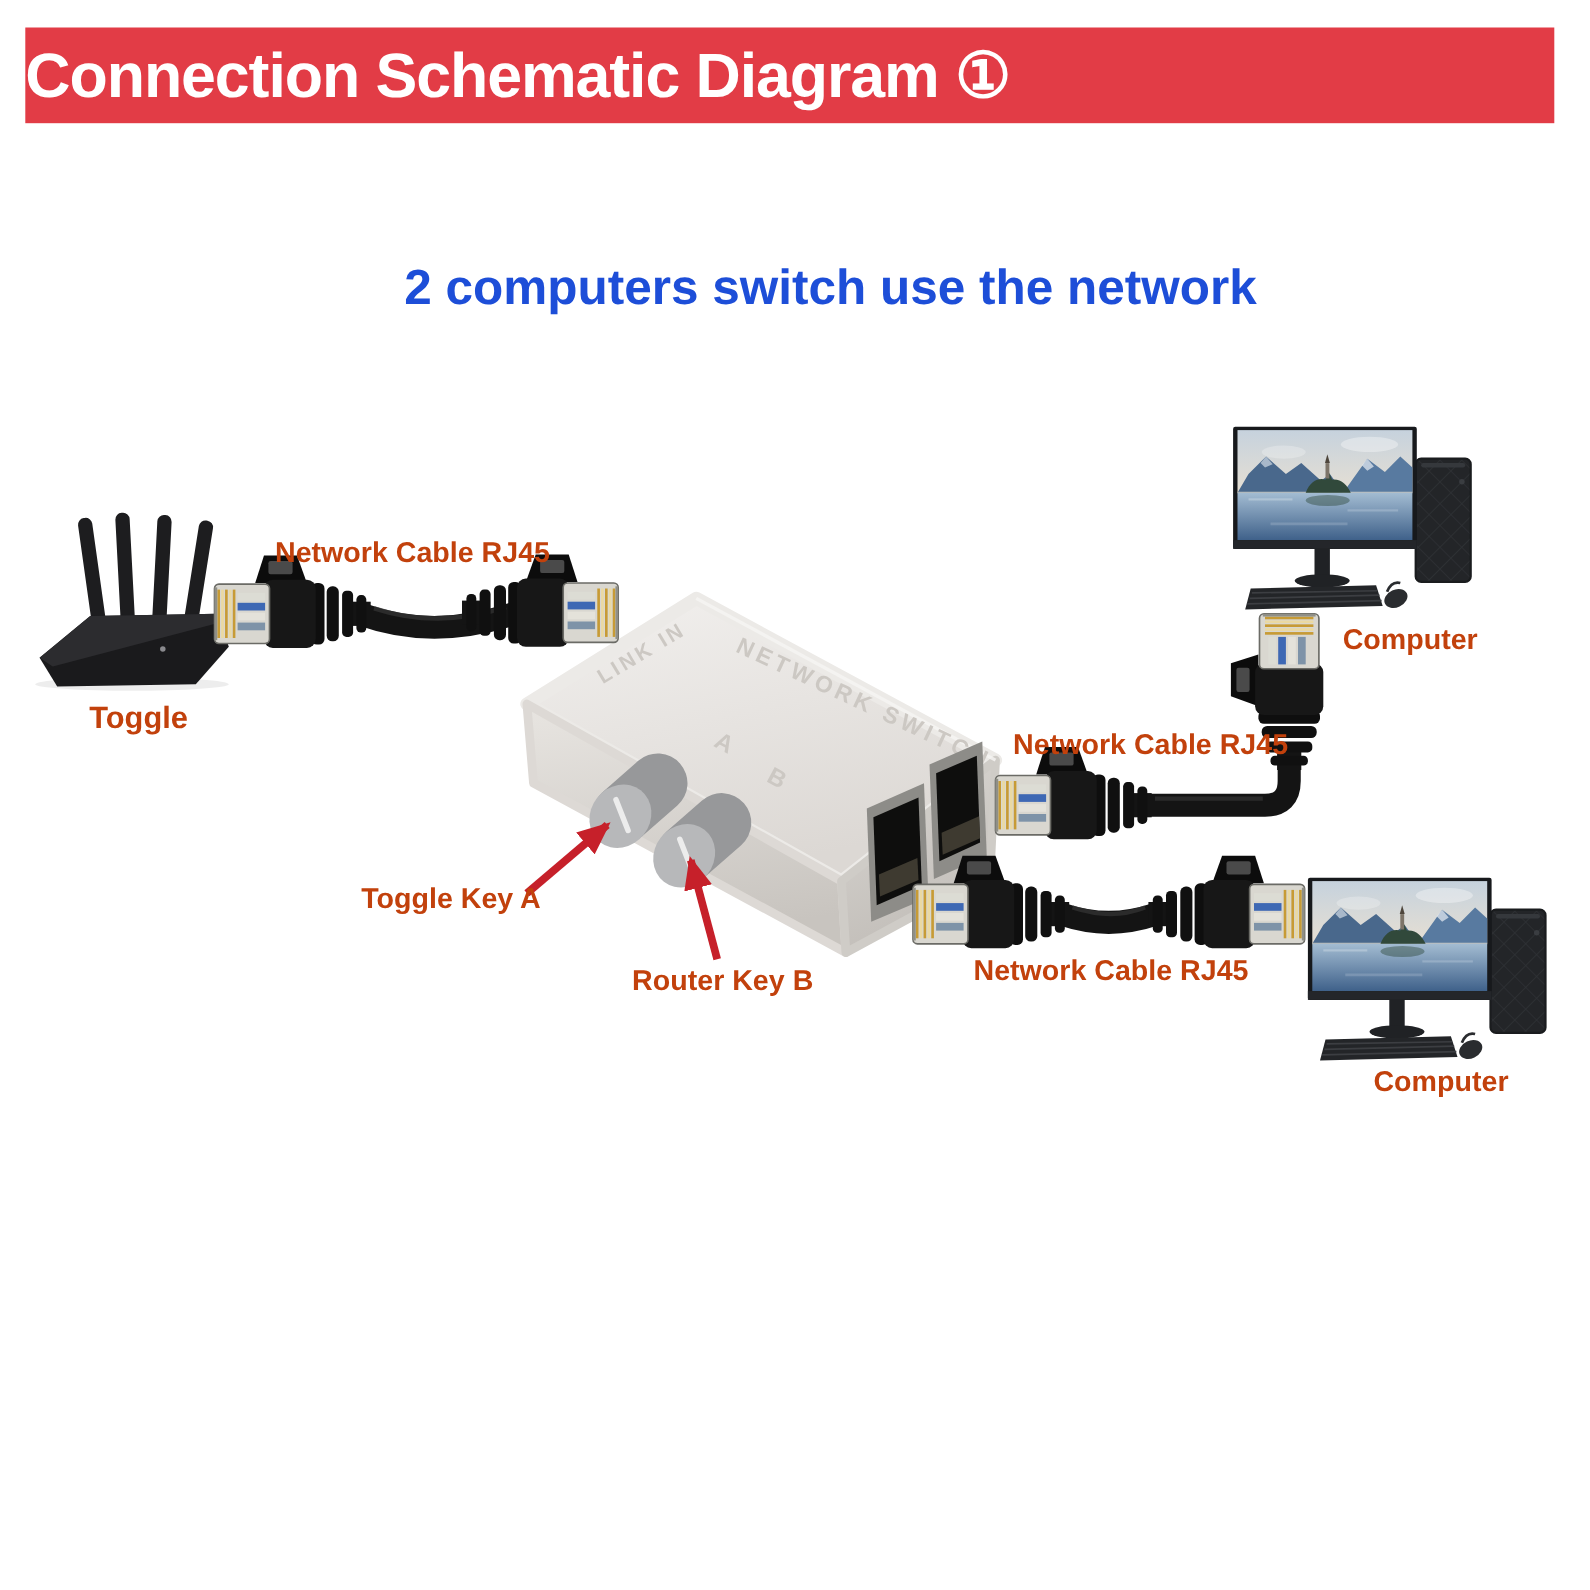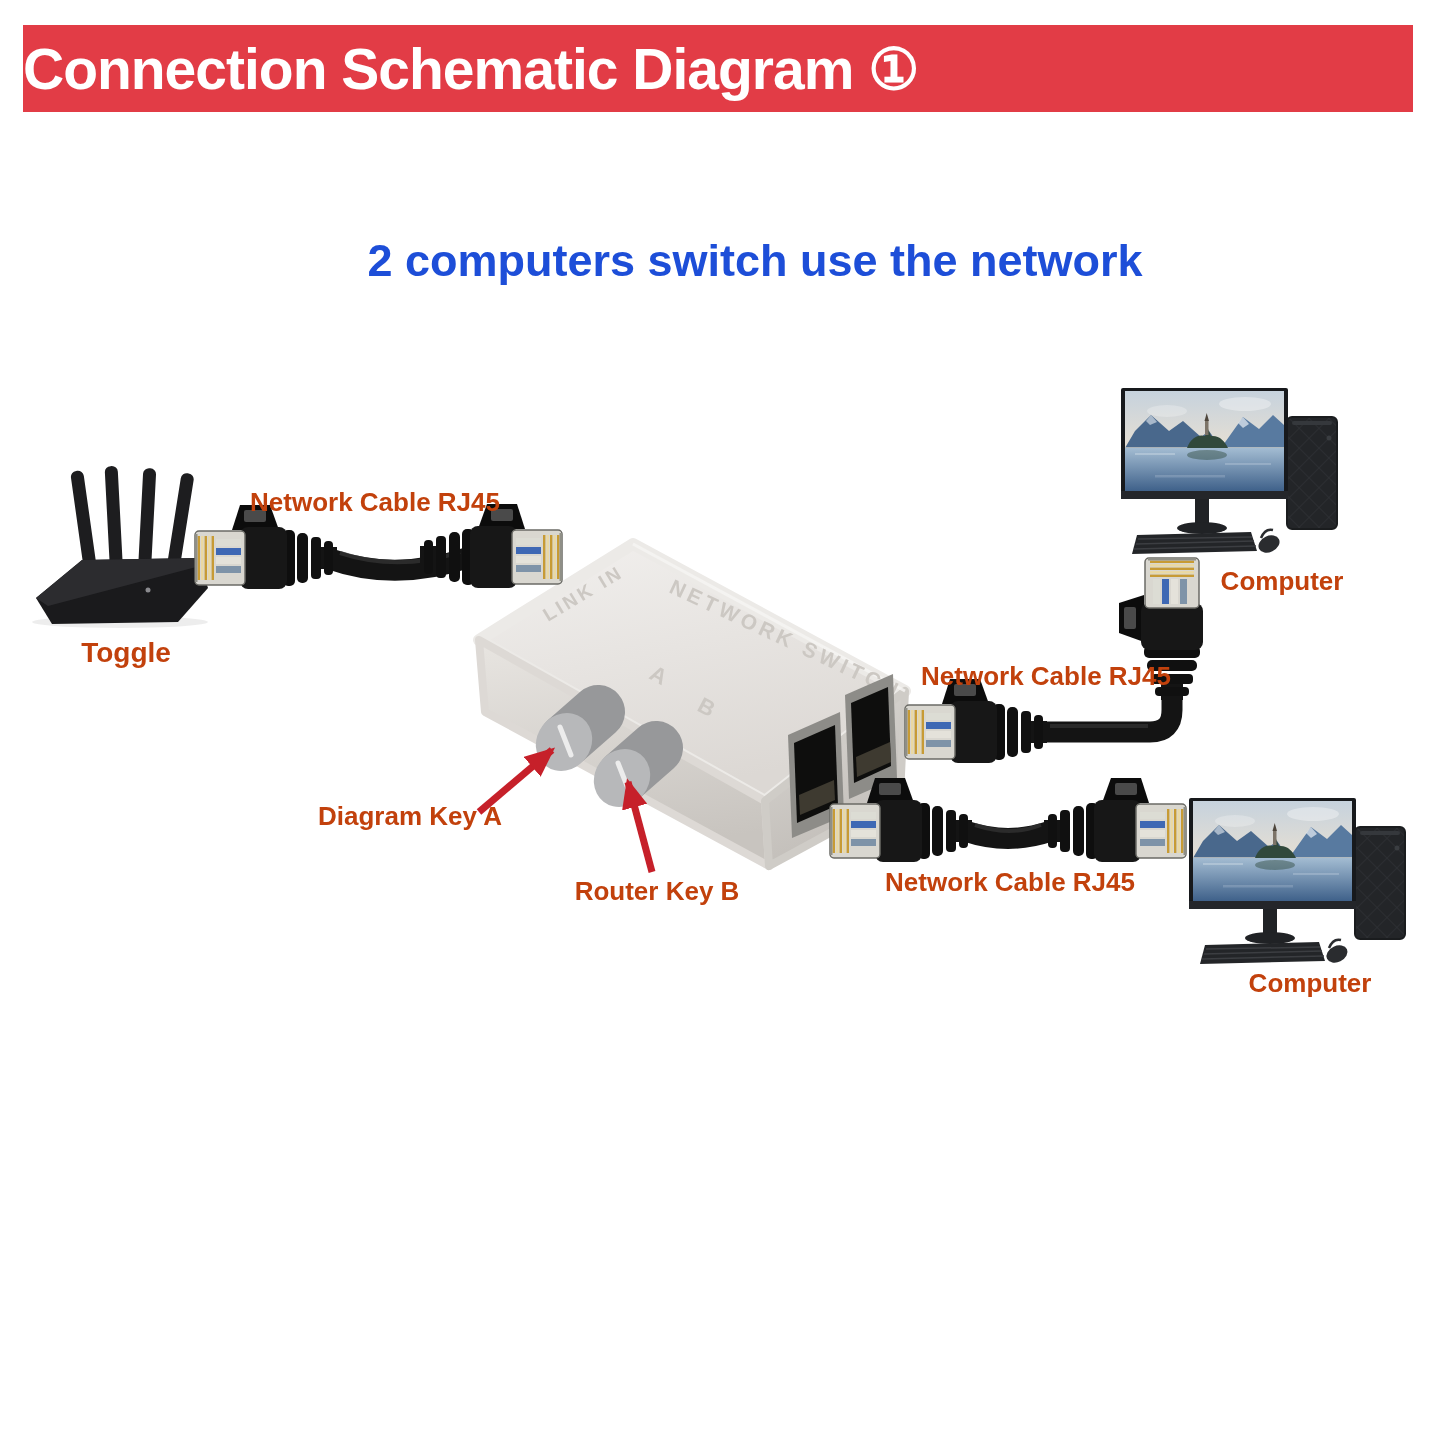--- a/index.html
+++ b/index.html
@@ -209,16 +209,16 @@
       <line x1="652" y1="872" x2="628" y2="782" stroke="#c6202a" stroke-width="7" marker-end="url(#arrowhead)"></line>
     </g>
   </svg>
 
   <div class="lbl" style="left:375px;top:487px;">Network Cable RJ45</div>
   <div class="lbl" style="left:126px;top:637px;font-size:28px;">Toggle</div>
   <div class="lbl" style="left:1046px;top:661px;">Network Cable RJ45</div>
   <div class="lbl" style="left:1282px;top:566px;">Computer</div>
   <div class="lbl" style="left:1010px;top:867px;">Network Cable RJ45</div>
   <div class="lbl" style="left:1310px;top:968px;">Computer</div>
-  <div class="lbl" style="left:410px;top:801px;">Diagram Key A</div>
+  <div class="lbl" style="left:410px;top:801px;">Toggle Key A</div>
   <div class="lbl" style="left:657px;top:876px;">Router Key B</div>
 
 </div>
 
 </body></html>

